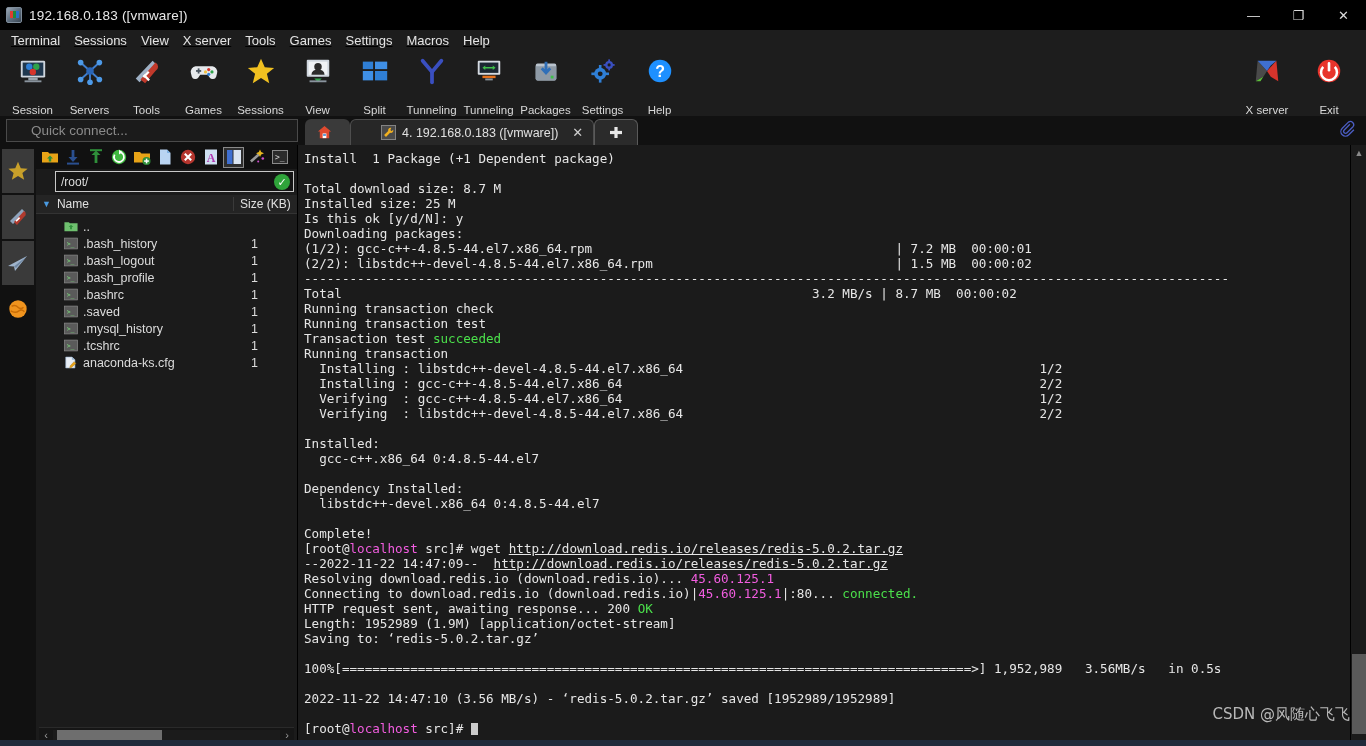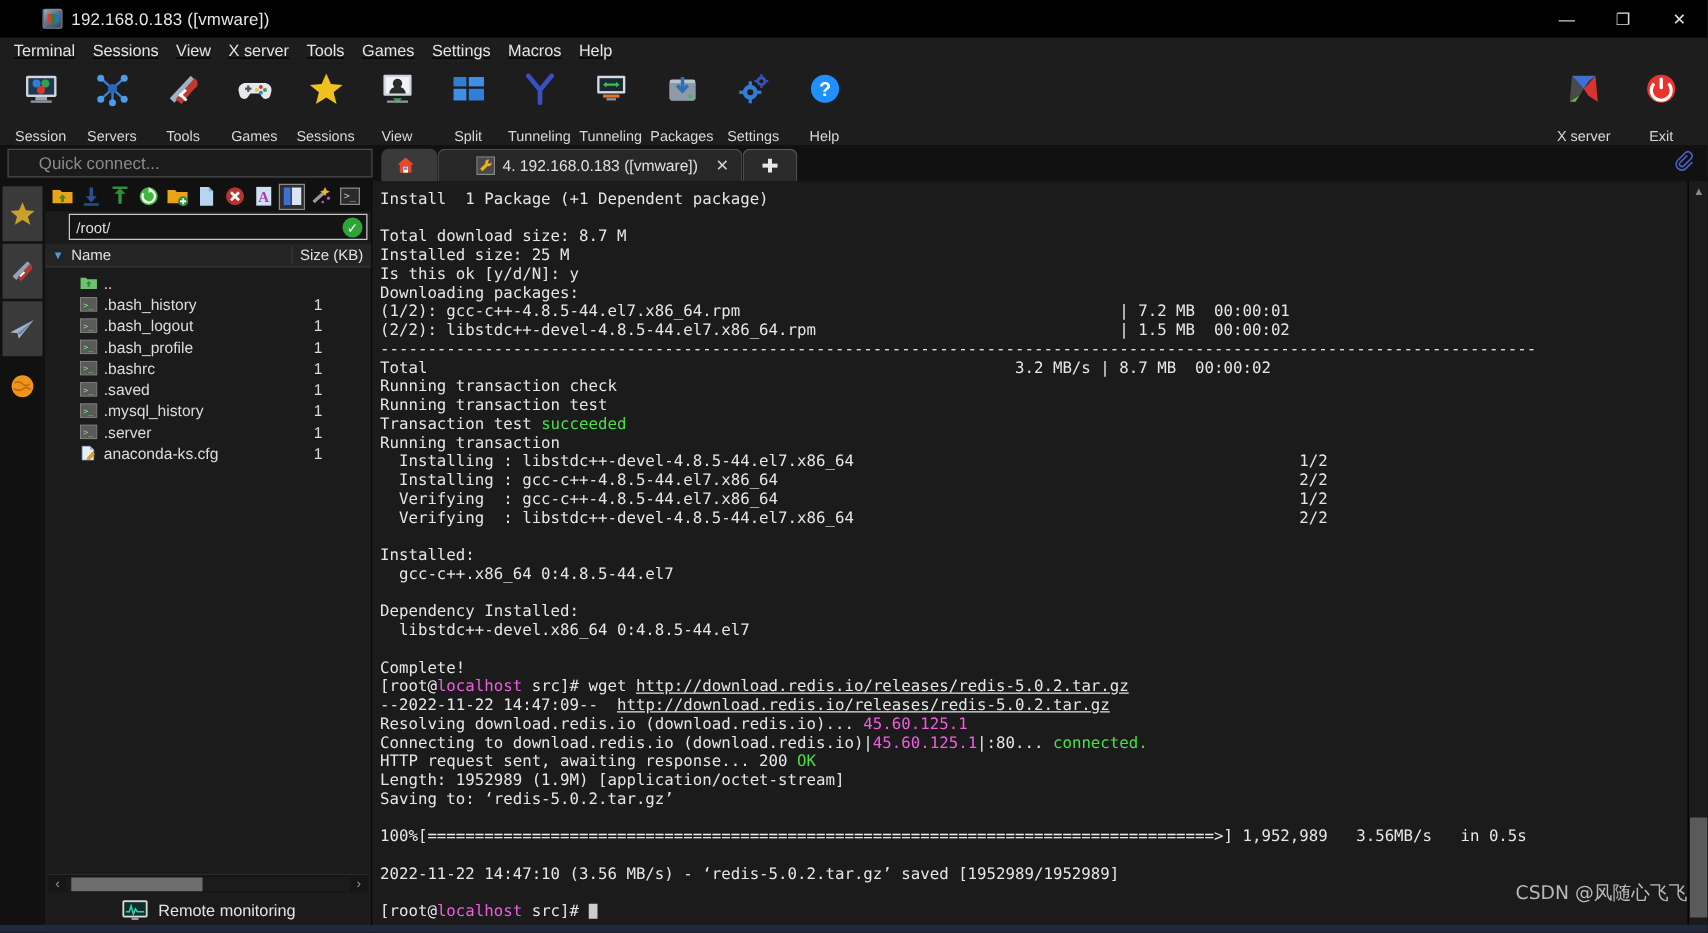--- a/index.html
+++ b/index.html
@@ -7,21 +7,21 @@
     width: 1366px; height: 746px;
     background: #1b1b1b;
     font-family: "Liberation Sans", sans-serif;
     overflow: hidden;
     user-select: none;
   }
 
   
   #titlebar {
     height: 30px; background: #000; display: flex; align-items: center;
-    color: #e8e8e8; font-size: 13px; position: relative; padding-left: 28px;
+    color: #e8e8e8; font-size: 13px; position: relative;
   }
   #titlebar .tb-icon {
     width: 16px; height: 16px; margin: 0 7px 0 6px;
     background: linear-gradient(135deg,#9aa7b4 0%,#5f6f80 50%,#3a4653 100%);
     border: 1px solid #7f8d9b; border-radius: 2px; position: relative; flex: none;
   }
   #titlebar .tb-icon::after {
     content:''; position:absolute; left:3px; top:3px; width:9px; height:7px;
     background:
       linear-gradient(90deg,#e03c31 0%,#e03c31 33%,#1f8a3b 33%,#1f8a3b 66%,#2a6fc9 66%,#2a6fc9 100%);
@@ -564,21 +564,21 @@
             <span>.mysql_history</span>
           </div>
           <div class="fsize">1</div>
         </div>
         <div class="frow">
           <div class="fname">
             <span class="ficon"><svg viewBox="0 0 16 14" width="14" height="13">
                 <rect x="0.5" y="0.8" width="15" height="12.4" fill="#5a5a5a" stroke="#8a8a8a" stroke-width="0.8"></rect>
                 <text x="3" y="10" font-size="7.5" font-family="DejaVu Sans Mono, monospace" fill="#7fe07f">&gt;_</text>
               </svg></span>
-            <span>.server</span>
+            <span>.tcshrc</span>
           </div>
           <div class="fsize">1</div>
         </div>
         <div class="frow">
           <div class="fname">
             <span class="ficon"><svg viewBox="0 0 16 14" width="14" height="13">
                 <path d="M2 0.8 h7 l3.5 3 v9.4 H2 Z" fill="#e8eef6" stroke="#9ab4d0" stroke-width="0.7"></path>
                 <path d="M9 0.8 v3 h3.5 Z" fill="#9ab4d0"></path>
                 <path d="M11.5 6 l2 2 l-4.5 4.5 l-2.4 0.6 l0.6-2.4 Z" fill="#e8a317" stroke="#b07a10" stroke-width="0.5"></path>
               </svg></span>
@@ -587,29 +587,20 @@
           <div class="fsize">1</div>
         </div>
       </div>
     <div id="hscroll">
       <div class="arr">‹</div>
       <div class="track">
           <div class="thumb"></div>
         </div>
       <div class="arr">›</div>
     </div>
-    <div id="remmon">
-      <svg width="22" height="19" viewBox="0 0 24 20">
-        <rect x="1" y="1" width="22" height="15" rx="1.5" fill="#d9d9d9"></rect>
-        <rect x="2.6" y="2.6" width="18.8" height="11.8" fill="#0f2f2d"></rect>
-        <path d="M4 11 L7 11 L8.6 6 L10.6 13 L12.4 8.5 L14 11 L20 11" stroke="#2ecfa8" stroke-width="1.4" fill="none"></path>
-        <rect x="9" y="16" width="6" height="2.2" fill="#9a9a9a"></rect>
-      </svg>
-      <span>Remote monitoring</span>
-    </div>
     <div id="followrow">
       
       
     </div>
   </div>
 
   <div id="termwrap">
     <div id="terminal"><div class="ln"><span>Install  1 Package (+1 Dependent package)</span></div><div class="ln"><span></span></div><div class="ln"><span>Total download size: 8.7 M</span></div><div class="ln"><span>Installed size: 25 M</span></div><div class="ln"><span>Is this ok [y/d/N]: y</span></div><div class="ln"><span>Downloading packages:</span></div><div class="ln"><span>(1/2): gcc-c++-4.8.5-44.el7.x86_64.rpm                                        | 7.2 MB  00:00:01</span></div><div class="ln"><span>(2/2): libstdc++-devel-4.8.5-44.el7.x86_64.rpm                                | 1.5 MB  00:00:02</span></div><div class="ln"><span>--------------------------------------------------------------------------------------------------------------------------</span></div><div class="ln"><span>Total                                                              3.2 MB/s | 8.7 MB  00:00:02</span></div><div class="ln"><span>Running transaction check</span></div><div class="ln"><span>Running transaction test</span></div><div class="ln"><span>Transaction test </span><span class="g">succeeded</span></div><div class="ln"><span>Running transaction</span></div><div class="ln"><span>  Installing : libstdc++-devel-4.8.5-44.el7.x86_64                                               1/2</span></div><div class="ln"><span>  Installing : gcc-c++-4.8.5-44.el7.x86_64                                                       2/2</span></div><div class="ln"><span>  Verifying  : gcc-c++-4.8.5-44.el7.x86_64                                                       1/2</span></div><div class="ln"><span>  Verifying  : libstdc++-devel-4.8.5-44.el7.x86_64                                               2/2</span></div><div class="ln"><span></span></div><div class="ln"><span>Installed:</span></div><div class="ln"><span>  gcc-c++.x86_64 0:4.8.5-44.el7</span></div><div class="ln"><span></span></div><div class="ln"><span>Dependency Installed:</span></div><div class="ln"><span>  libstdc++-devel.x86_64 0:4.8.5-44.el7</span></div><div class="ln"><span></span></div><div class="ln"><span>Complete!</span></div><div class="ln"><span>[root@</span><span class="m">localhost</span><span> src]# wget </span><span class="u">http://download.redis.io/releases/redis-5.0.2.tar.gz</span></div><div class="ln"><span>--2022-11-22 14:47:09--  </span><span class="u">http://download.redis.io/releases/redis-5.0.2.tar.gz</span></div><div class="ln"><span>Resolving download.redis.io (download.redis.io)... </span><span class="m">45.60.125.1</span></div><div class="ln"><span>Connecting to download.redis.io (download.redis.io)|</span><span class="m">45.60.125.1</span><span>|:80... </span><span class="g">connected.</span></div><div class="ln"><span>HTTP request sent, awaiting response... 200 </span><span class="g">OK</span></div><div class="ln"><span>Length: 1952989 (1.9M) [application/octet-stream]</span></div><div class="ln"><span>Saving to: ‘redis-5.0.2.tar.gz’</span></div><div class="ln"><span></span></div><div class="ln"><span>100%[===================================================================================&gt;] 1,952,989   3.56MB/s   in 0.5s</span></div><div class="ln"><span></span></div><div class="ln"><span>2022-11-22 14:47:10 (3.56 MB/s) - ‘redis-5.0.2.tar.gz’ saved [1952989/1952989]</span></div><div class="ln"><span></span></div><div class="ln"><span>[root@</span><span class="m">localhost</span><span> src]# </span><span class="cursor"></span></div></div>
     <div id="vscroll">
       <div class="sarr">▲</div>

